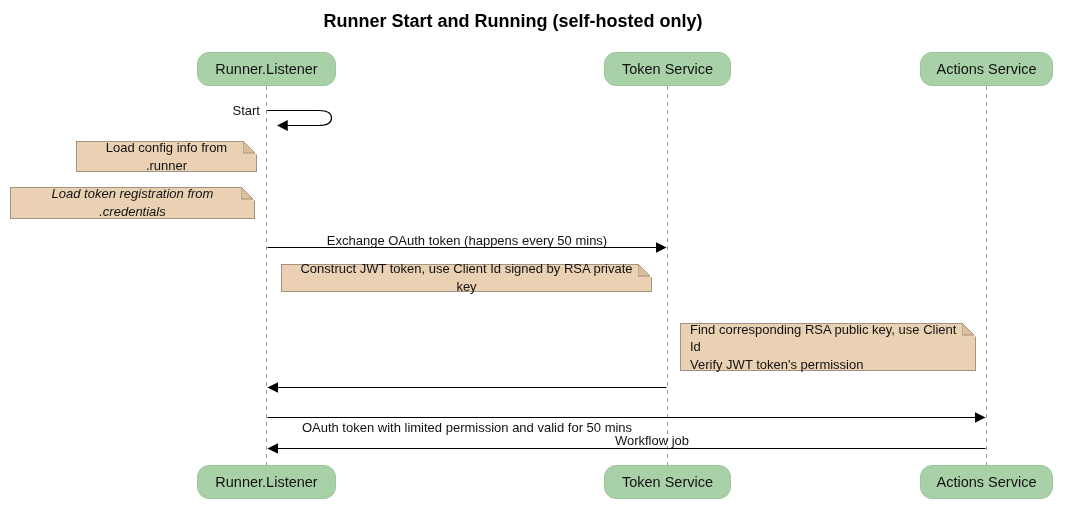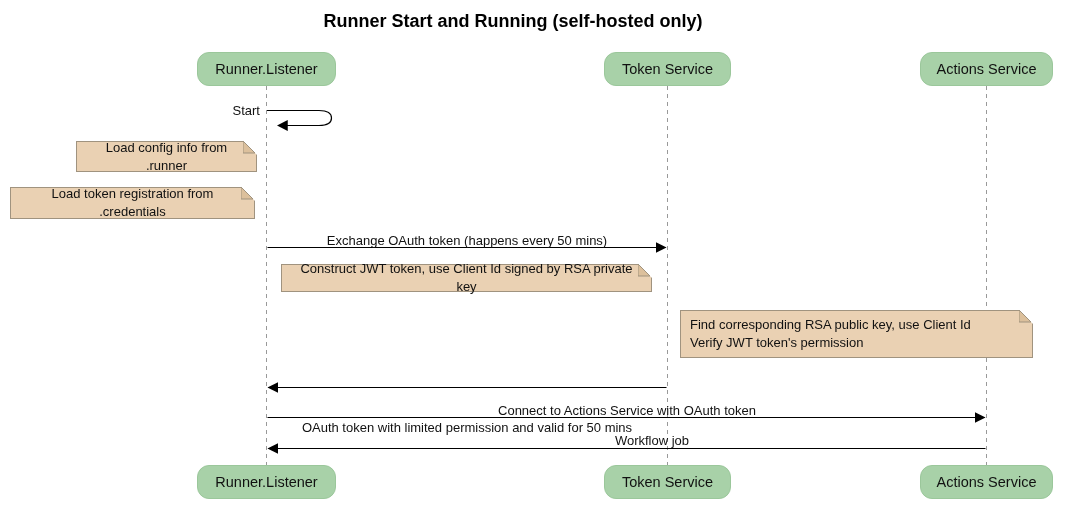--- a/index.html
+++ b/index.html
@@ -82,48 +82,47 @@
   <div class="actor" style="left:604px;top:465px;width:127px;">
     <span>Token Service</span>
   </div>
   <div class="actor" style="left:920px;top:465px;width:133px;">
     <span>Actions Service</span>
   </div>
 
   <div class="msg-label right-align" style="left:206px;top:103px;width:54px;">Start</div>
   <div class="msg-label" style="left:467px;top:233px;">Exchange OAuth token (happens every 50 mins)</div>
   <div class="msg-label" style="left:467px;top:373px;margin-top:47px;">OAuth token with limited permission and valid for 50 mins</div>
-  <div class="msg-label" style="left:627px;top:403px;">Connect to Actions Service with OAuth token</div>
   <div class="msg-label" style="left:652px;top:433px;">Workflow job</div>
 
   <div class="note center" style="left:76px;top:141px;width:181px;height:31px;">
     <span>Load config info from .runner</span>
     <svg class="fold" width="14" height="14">
       <polygon points="0,0 14,0 14,14" fill="#ffffff"></polygon>
       <polygon points="0,0 12,12 0,12" fill="#dcc09c" stroke="#a0937f" stroke-width="1"></polygon>
     </svg>
   </div>
 
-  <div class="note center" style="left:10px;top:187px;width:245px;height:32px;">
+  <div class="note center" style="left:10px;top:187px;width:245px;height:32px;font-style:italic;">
     <span>Load token registration from .credentials</span>
     <svg class="fold" width="14" height="14">
       <polygon points="0,0 14,0 14,14" fill="#ffffff"></polygon>
       <polygon points="0,0 12,12 0,12" fill="#dcc09c" stroke="#a0937f" stroke-width="1"></polygon>
     </svg>
   </div>
 
   <div class="note center" style="left:281px;top:264px;width:371px;height:28px;">
     <span>Construct JWT token, use Client Id signed by RSA private key</span>
     <svg class="fold" width="14" height="14">
       <polygon points="0,0 14,0 14,14" fill="#ffffff"></polygon>
       <polygon points="0,0 12,12 0,12" fill="#dcc09c" stroke="#a0937f" stroke-width="1"></polygon>
     </svg>
   </div>
 
-  <div class="note" style="left:680px;top:310px;width:353px;height:48px;">
+  <div class="note" style="left:680px;top:323px;width:296px;height:48px;">
     <span>Find corresponding RSA public key, use Client Id</span>
     <span>Verify JWT token's permission</span>
     <svg class="fold" width="14" height="14">
       <polygon points="0,0 14,0 14,14" fill="#ffffff"></polygon>
       <polygon points="0,0 12,12 0,12" fill="#dcc09c" stroke="#a0937f" stroke-width="1"></polygon>
     </svg>
   </div>
 
 </div>
 

